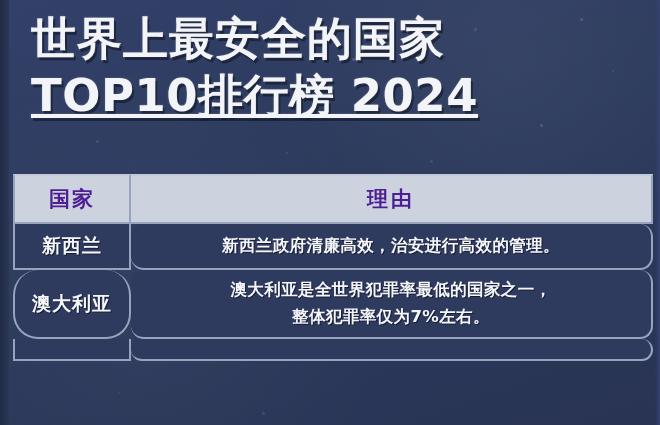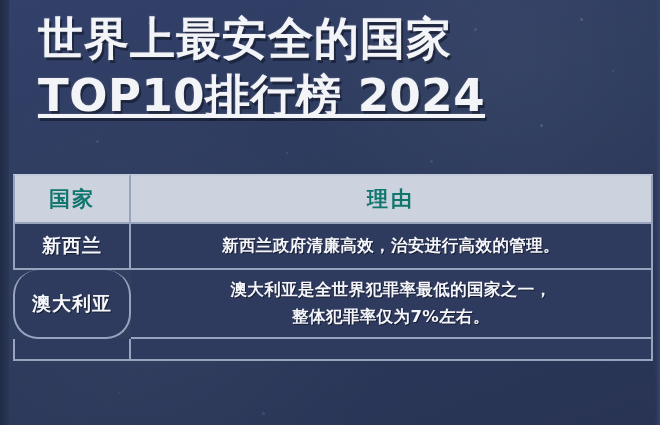--- a/index.html
+++ b/index.html
@@ -52,21 +52,21 @@
     position: absolute;
     right: 0; top: 0;
     width: 5px;
     height: 425px;
     background: linear-gradient(270deg, #36436d 0%, rgba(54,67,109,0) 100%);
   }
 
   
   #title-block {
     position: absolute;
-    left: 38px;
+    left: 31px;
     top: 16px;
     width: 600px;
   }
   .title-line {
     color: #f2f4f8;
     font-weight: 700;
     letter-spacing: 1px;
     line-height: 1.02;
     white-space: nowrap;
     text-shadow:
@@ -106,21 +106,21 @@
   }
   #ranking-table thead th {
     border-top: 2px solid #c3cbdb;
   }
 
   col.col-country { width: 118px; }
   col.col-reason  { width: 522px; }
 
   thead th {
     background: #ccd2de;
-    color: #0f766e;
+    color: #4c1d95;
     font-size: 21px;
     font-weight: 700;
     height: 46px;
     letter-spacing: 2px;
   }
   thead th.hdr-reason {
     letter-spacing: 3px;
   }
 
   tbody td {
@@ -132,20 +132,21 @@
     font-size: 19px;
     font-weight: 700;
     letter-spacing: 1px;
   }
   td.reason {
     font-size: 16.5px;
     font-weight: 700;
     line-height: 1.62;
     letter-spacing: 0.4px;
     padding: 5px 10px;
+    border-radius: 13px;
   }
   tr.row-1 td { height: 44px; }
   tr.row-2 td { height: 67px; }
   tr.row-3 td { height: 67px; }
   tr.row-partial td {
     height: 20px;
     border-bottom: none;
   }
   tr.row-2 td.country,
   tr.row-3 td.country { font-size: 19px; border-radius: 25px; }

